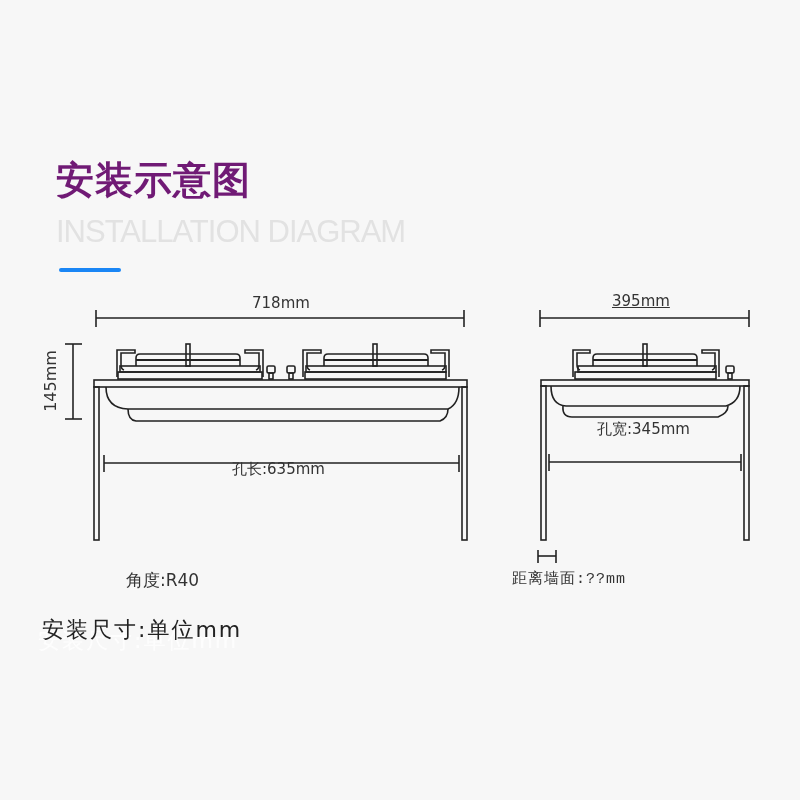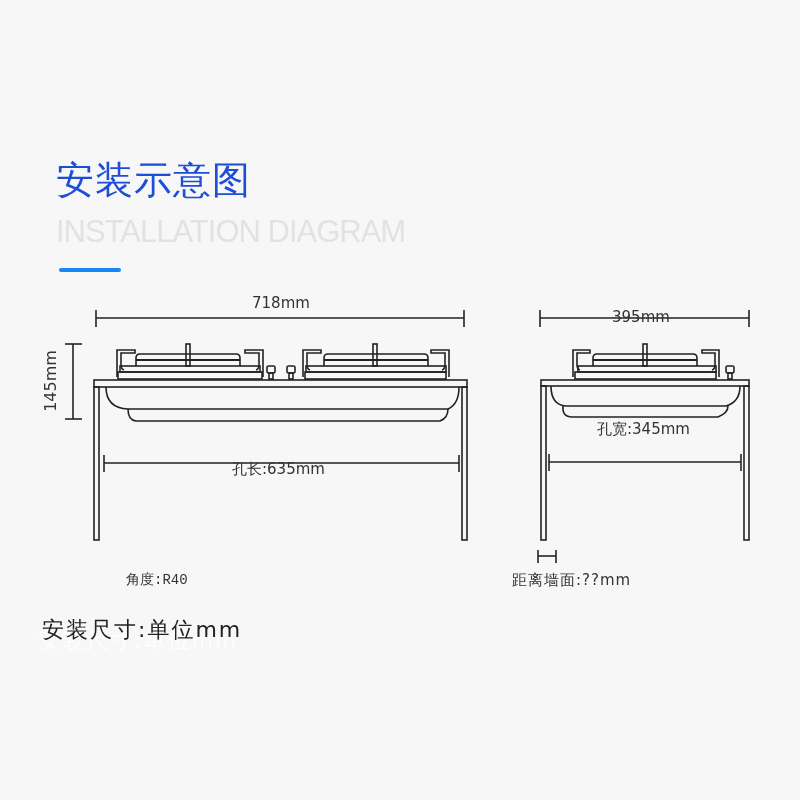--- a/index.html
+++ b/index.html
@@ -6,50 +6,50 @@
     body {
       width: 800px; height: 800px;
       background: #f7f7f7;
       position: relative;
       overflow: hidden;
       font-family: "DejaVu Sans", "Liberation Sans", sans-serif;
       color: #333;
     }
     .title-cn {
       position: absolute; left: 56px; top: 156px;
-      font-size: 38px; font-weight: 400; color: #1d4ed8;
+      font-size: 38px; font-weight: 700; color: #701a75;
       letter-spacing: 1px; line-height: 48px;
     }
     .title-en {
       position: absolute; left: 56px; top: 213px;
       font-family: "Liberation Sans", sans-serif;
       font-size: 31px; color: #e2e2e2;
       letter-spacing: -1px; line-height: 38px;
     }
     .accent-bar {
       position: absolute; left: 59px; top: 268px;
       width: 62px; height: 4px; border-radius: 2px;
       background: #1a86f5;
     }
     svg.drawing { position: absolute; left: 0; top: 0; }
     .label {
       position: absolute; font-size: 15px; color: #333;
       white-space: nowrap; line-height: 18px;
     }
     .dim-718 { left: 252px; top: 294px; }
-    .dim-395 { left: 612px; top: 308px; }
+    .dim-395 { left: 612px; top: 292px; text-decoration: underline; }
     .dim-145 {
       left: 20px; top: 372px;
       transform: rotate(-90deg); transform-origin: center center;
       font-size: 16px;
     }
     .dim-hole-len { left: 232px; top: 460px; }
     .dim-hole-wid { left: 597px; top: 420px; }
-    .corner { left: 126px; top: 571px; font-size: 14px; font-family: Liberation Mono, monospace; }
-    .wall { left: 512px; top: 571px; font-size: 15px; letter-spacing: 1px; }
+    .corner { left: 126px; top: 571px; font-size: 17px; }
+    .wall { left: 512px; top: 571px; font-size: 15px; letter-spacing: 1px; font-family: Liberation Mono, monospace; }
     .units {
       position: absolute; left: 42px; top: 615px;
       font-size: 22px; color: #222; letter-spacing: 2px;
     }
     .units-ghost {
       position: absolute; left: 38px; top: 626px;
       font-size: 22px; color: #fff; opacity: 0.85; letter-spacing: 2px;
     }
   </style>
 </head>

